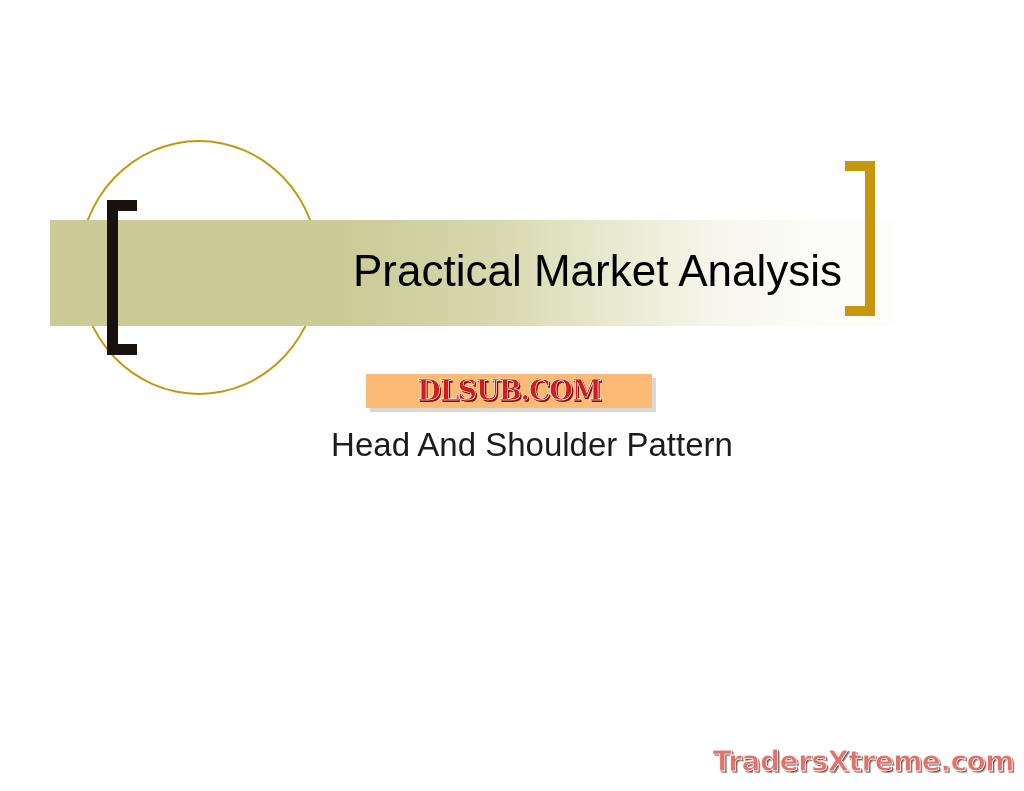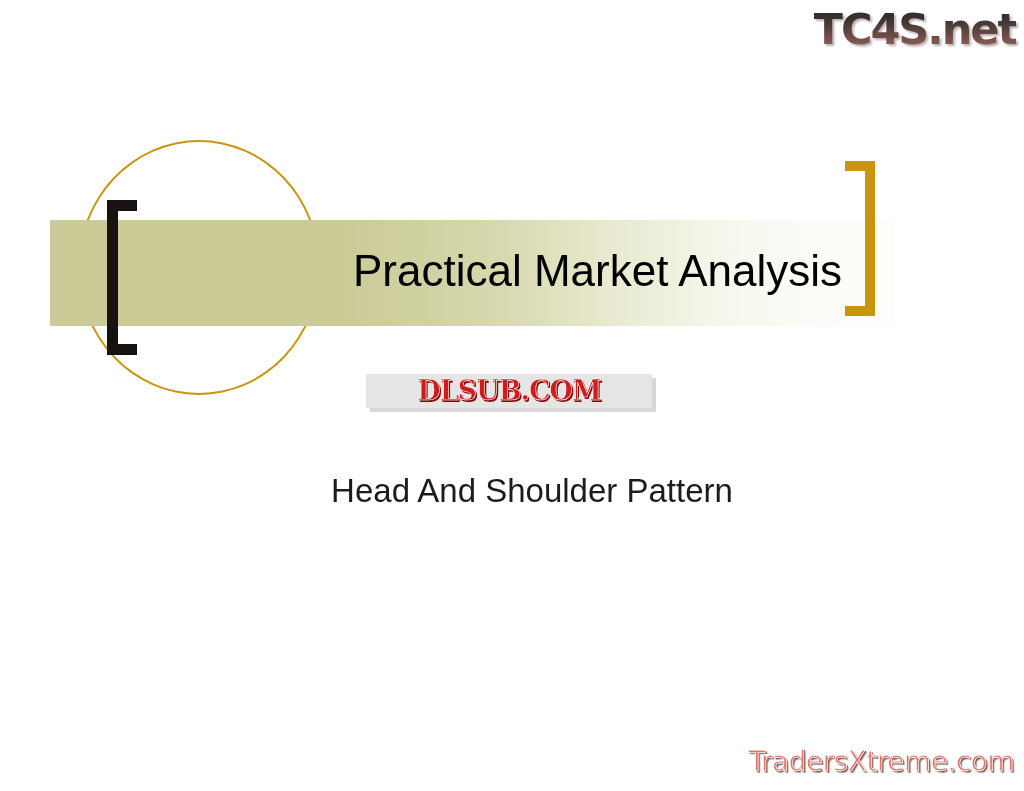--- a/index.html
+++ b/index.html
@@ -101,21 +101,20 @@
     top: 424px;
     width: 1024px;
     text-align: center;
     font-size: 33px;
     line-height: 42px;
     color: #1C1C1C;
     font-weight: normal;
     white-space: nowrap;
     padding-left: 40px;
     box-sizing: border-box;
-    margin-top: 46px;
   }
 
   
   .wm-dlsub {
     position: absolute;
     left: 366px;
     top: 374px;
     width: 290px;
     height: 38px;
   }
@@ -133,21 +132,21 @@
     top: 0;
     width: 286px;
     height: 34px;
     line-height: 34px;
     text-align: center;
     font-family: "DejaVu Serif", serif;
     font-weight: bold;
     font-size: 27px;
     letter-spacing: -1px;
     color: #D21C1C;
-    background: #e5e5e5;
+    background: #fdba74;
     -webkit-text-stroke: 0.6px #FFFFFF;
     text-shadow:
        1px 1px 0 #8A1111,
        1.6px 1.6px 0 #7A0E0E;
     white-space: nowrap;
     overflow: hidden;
   }
 
   
   .wm-tc4s {
@@ -172,38 +171,37 @@
     -webkit-text-fill-color: transparent;
     filter: drop-shadow(2px 2px 1px rgba(120,110,110,0.55));
   }
 
   
   .wm-traders {
     position: absolute;
     right: 10px;
     bottom: 12px;
     font-family: "DejaVu Sans", sans-serif;
-    font-weight: normal;
+    font-weight: bold;
     font-size: 28px;
     line-height: 34px;
     letter-spacing: -0.5px;
     color: #E2736B;
     white-space: nowrap;
     -webkit-text-stroke: 0.8px #FFFFFF;
     text-shadow:
        1px 1px 0 #6E4340,
        2px 2px 1px rgba(60,40,38,0.5);
   }
 </style>
 </head>
 <body>
 
 <div id="slide">
 
-  <div class="wm-tc4s">TC4S.net</div>
 
   <div class="circle-outline"></div>
 
   <div class="title-band"></div>
 
   <div class="bracket-left"></div>
 
   <div class="bracket-right"></div>
 
   <div class="slide-title">Practical Market Analysis</div>

